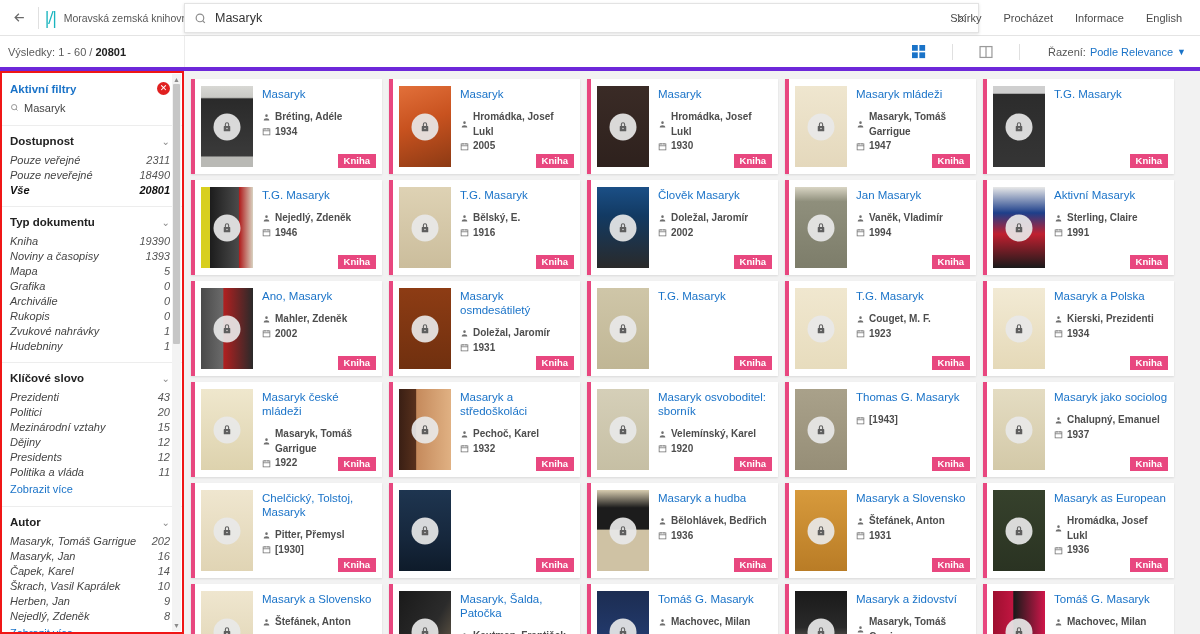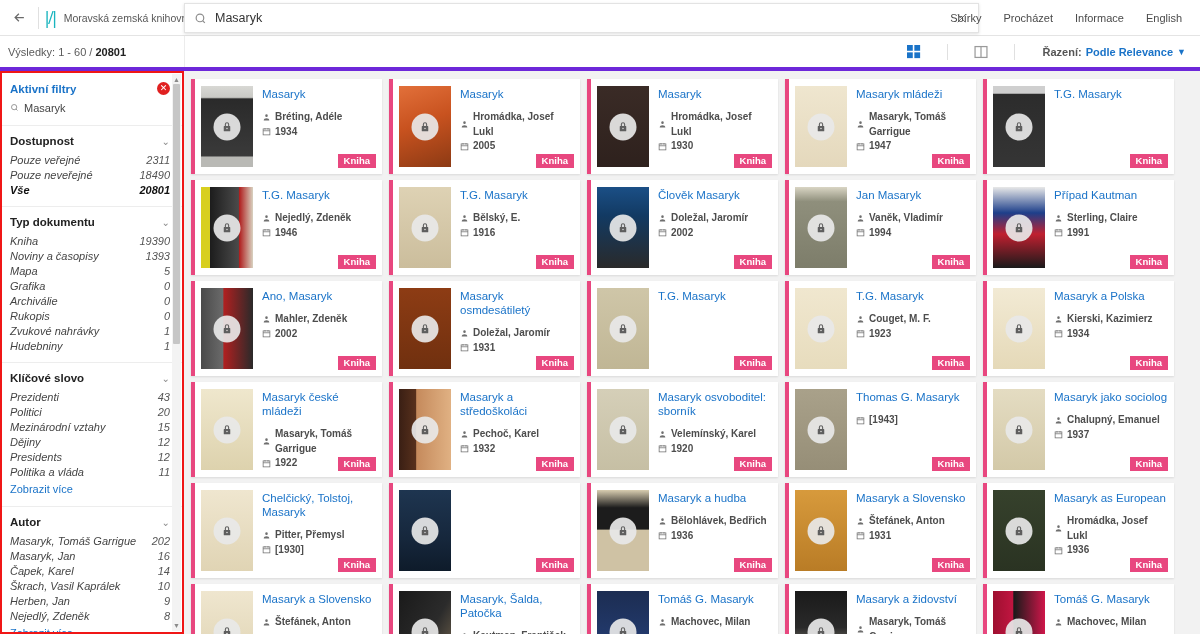--- a/index.html
+++ b/index.html
@@ -43,21 +43,21 @@
   .topnav a {
     font-size: 11px; color: #4a4a4a; text-decoration: none; padding: 6px 10px; white-space: nowrap;
   }
 
   
   .subbar { height: 35px; background: #fff; display: flex; align-items: center; border-bottom: 4px solid #6d28d9; }
   .results-count { width: 184px; font-size: 11px; color: #5a5a5a; padding-left: 8px; }
   .results-count b { color: #222; }
   .subbar-right {
     flex: 1; display: flex; align-items: center; justify-content: flex-end;
-    padding-right: 10px; gap: 16px; border-left: 1px solid #ececec; height: 100%; font-weight: bold;
+    padding-right: 10px; gap: 16px; border-left: 1px solid #ececec; height: 100%;
   }
   .view-ico { padding: 0 10px; display: flex; align-items: center; cursor: pointer; }
   .divider-v { width: 1px; height: 16px; background: #e0e0e0; }
   .sort-area { display: flex; align-items: center; font-size: 11px; color: #555; padding: 0 4px 0 12px; gap: 4px; }
   .sort-val { color: #1a73c8; cursor: pointer; }
   .caret { color: #1a73c8; font-size: 9px; }
 
   
   .body { display: flex; height: 563px; }
 
@@ -624,21 +624,21 @@
       </div>
       <div class="card">
         <div class="thumb" style="background:linear-gradient(180deg,#e8e8e8 0%,#1d3f8a 32%,#c02030 58%,#1a1a1a 100%)">
        <span class="lock">
             <svg viewBox="0 0 24 24" fill="#5e5e5e">
               <path d="M17 10h-1V7a4 4 0 0 0-8 0v3H7a1 1 0 0 0-1 1v8a1 1 0 0 0 1 1h10a1 1 0 0 0 1-1v-8a1 1 0 0 0-1-1zm-7-3a2 2 0 0 1 4 0v3h-4V7zm2 9.2a1.4 1.4 0 1 1 0-2.8 1.4 1.4 0 0 1 0 2.8z"></path>
             </svg>
           </span>
      </div>
      <div class="cinfo">
-       <div class="ctitle">Případ Kautman</div>
+       <div class="ctitle">Aktivní Masaryk</div>
        <div class="cmeta">
             <div class="cmeta-row">
       <span class="cmeta-ico">
                 <svg width="9" height="9" viewBox="0 0 24 24" fill="currentColor">
                   <circle cx="12" cy="7" r="3.4"></circle>
                   <path d="M4.5 20c0-4.1 3.4-6.3 7.5-6.3S19.5 15.9 19.5 20z"></path>
                 </svg>
               </span>
       <span>Sterling, Claire</span>
             </div>
@@ -779,21 +779,21 @@
      <div class="cinfo">
        <div class="ctitle">Masaryk a Polska</div>
        <div class="cmeta">
             <div class="cmeta-row">
       <span class="cmeta-ico">
                 <svg width="9" height="9" viewBox="0 0 24 24" fill="currentColor">
                   <circle cx="12" cy="7" r="3.4"></circle>
                   <path d="M4.5 20c0-4.1 3.4-6.3 7.5-6.3S19.5 15.9 19.5 20z"></path>
                 </svg>
               </span>
-      <span>Kierski, Kazimierz</span>
+      <span>Kierski, Prezidenti</span>
             </div>
             <div class="cmeta-row">
       <span class="cmeta-ico">
                 <svg width="9" height="9" viewBox="0 0 24 24" fill="none" stroke="currentColor" stroke-width="2">
                   <rect x="3" y="5" width="18" height="16"></rect>
                   <path d="M3 10h18M8 3v4M16 3v4"></path>
                 </svg>
               </span>
       <span>1934</span>
             </div>

